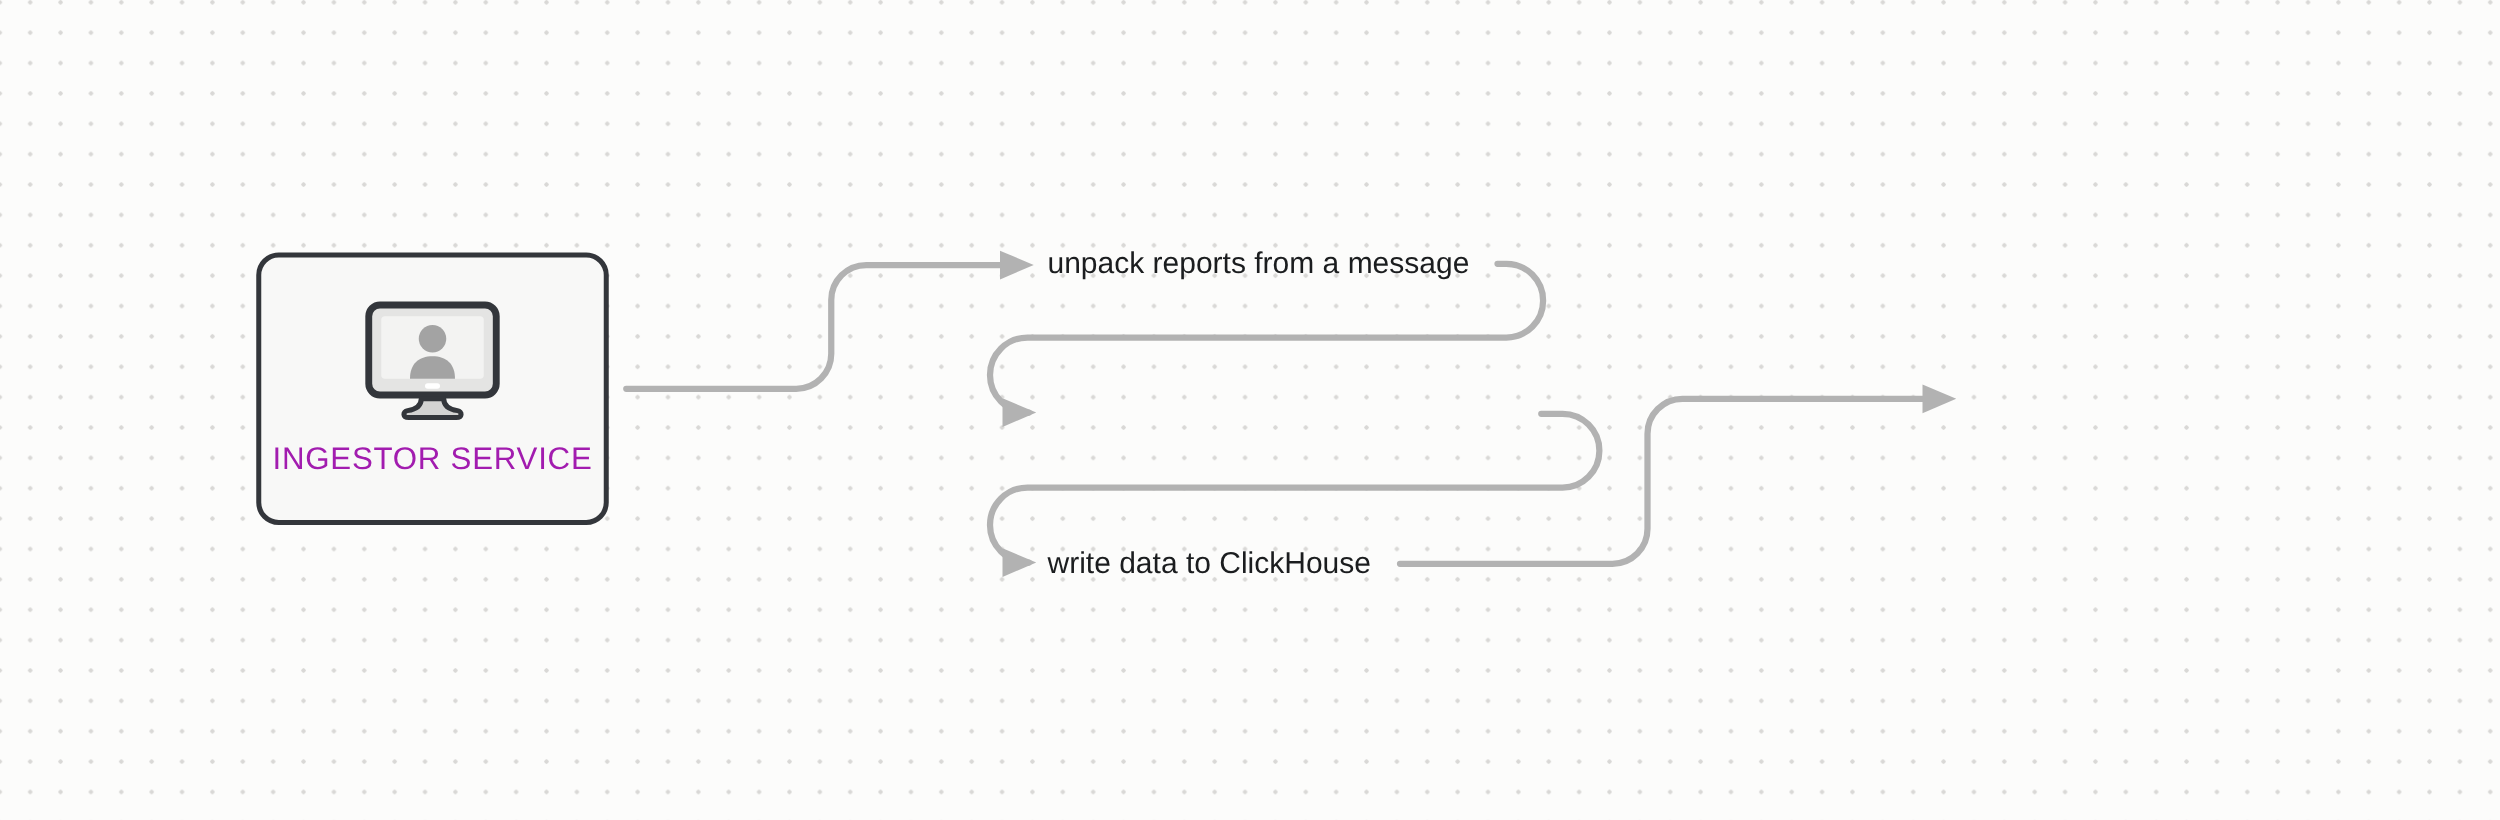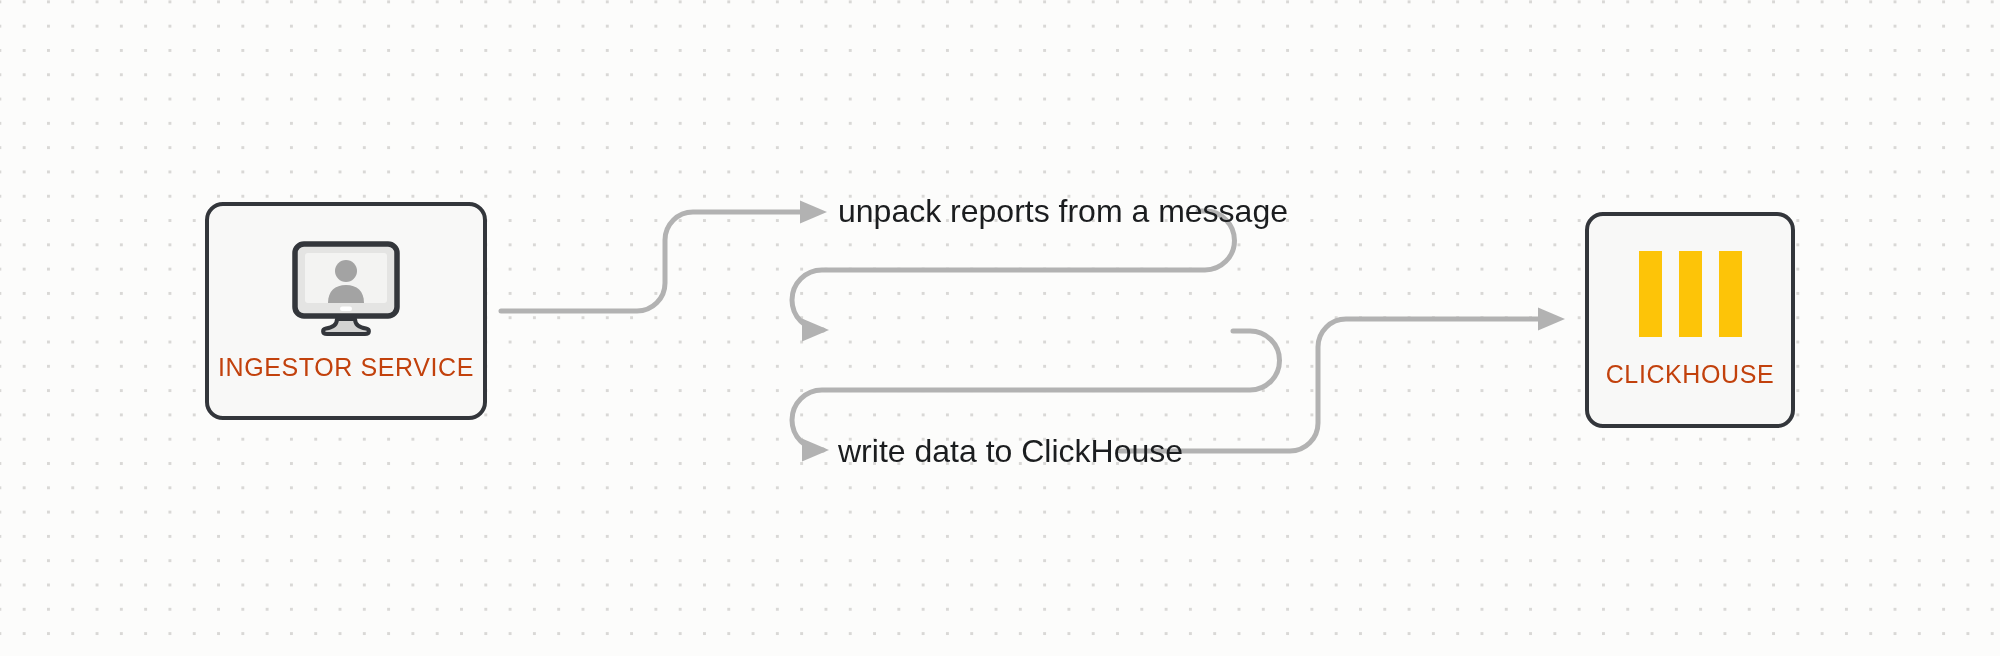--- a/index.html
+++ b/index.html
@@ -39,21 +39,21 @@
     border-radius: 18px;
     display: flex;
     flex-direction: column;
     align-items: center;
     justify-content: center;
   }
   .node-ingestor { left: 205px; top: 202px; width: 282px; height: 218px; }
   .node-clickhouse { left: 1585px; top: 212px; width: 210px; height: 216px; }
 
   .node-title {
-    color: #c2410c;
+    color: #a21caf;
     font-size: 25px;
     letter-spacing: 0.6px;
     white-space: nowrap;
     line-height: 30px;
   }
   .node-ingestor .node-title { margin-top: 16px; }
   .node-clickhouse .node-title { margin-top: 22px; }
 
   .monitor-icon-svg { display: block; }
 
@@ -65,21 +65,21 @@
   }
   .ch-bar {
     width: 23px;
     height: 86px;
     background: #fdc408;
   }
 
   .step-label {
     position: absolute;
     color: #1b1d1f;
-    font-size: 32px;
+    font-size: 24px;
     line-height: 30px;
     white-space: nowrap;
   }
   .step-1 { left: 838px; top: 196px; }
   .step-2 { left: 838px; top: 316px; }
   .step-3 { left: 838px; top: 436px; }
 </style>
 </head>
 <body>
 
@@ -115,25 +115,17 @@
         <rect x="15" y="13" width="82" height="50" rx="3" fill="#f3f3f2"></rect>
         <circle cx="56" cy="31" r="11" fill="#a3a3a3"></circle>
         <path d="M 38 63 C 38 51 45 45 56 45 C 67 45 74 51 74 63 Z" fill="#a3a3a3"></path>
         <rect x="50" y="66.5" width="12" height="4.5" rx="2.2" fill="#ffffff"></rect>
         <path d="M 47 79 L 65 79 C 65 84.5 69 87.5 76 88.5 C 80 89.2 80 94 75 94 L 37 94 C 32 94 32 89.2 36 88.5 C 43 87.5 47 84.5 47 79 Z" fill="#d3d3d2" stroke="#33363b" stroke-width="4" stroke-linejoin="round"></path>
       </svg>
     </span>
     <div class="node-title">INGESTOR SERVICE</div>
   </div>
 
-  <div class="node node-clickhouse">
-    <span class="ch-bars">
-      <span class="ch-bar"></span>
-      <span class="ch-bar"></span>
-      <span class="ch-bar"></span>
-    </span>
-    <div class="node-title">CLICKHOUSE</div>
-  </div>
 
   <div class="step-label step-1">unpack reports from a message</div>
   <div class="step-label step-3">write data to ClickHouse</div>
 
 </div>
 
 </body></html>

